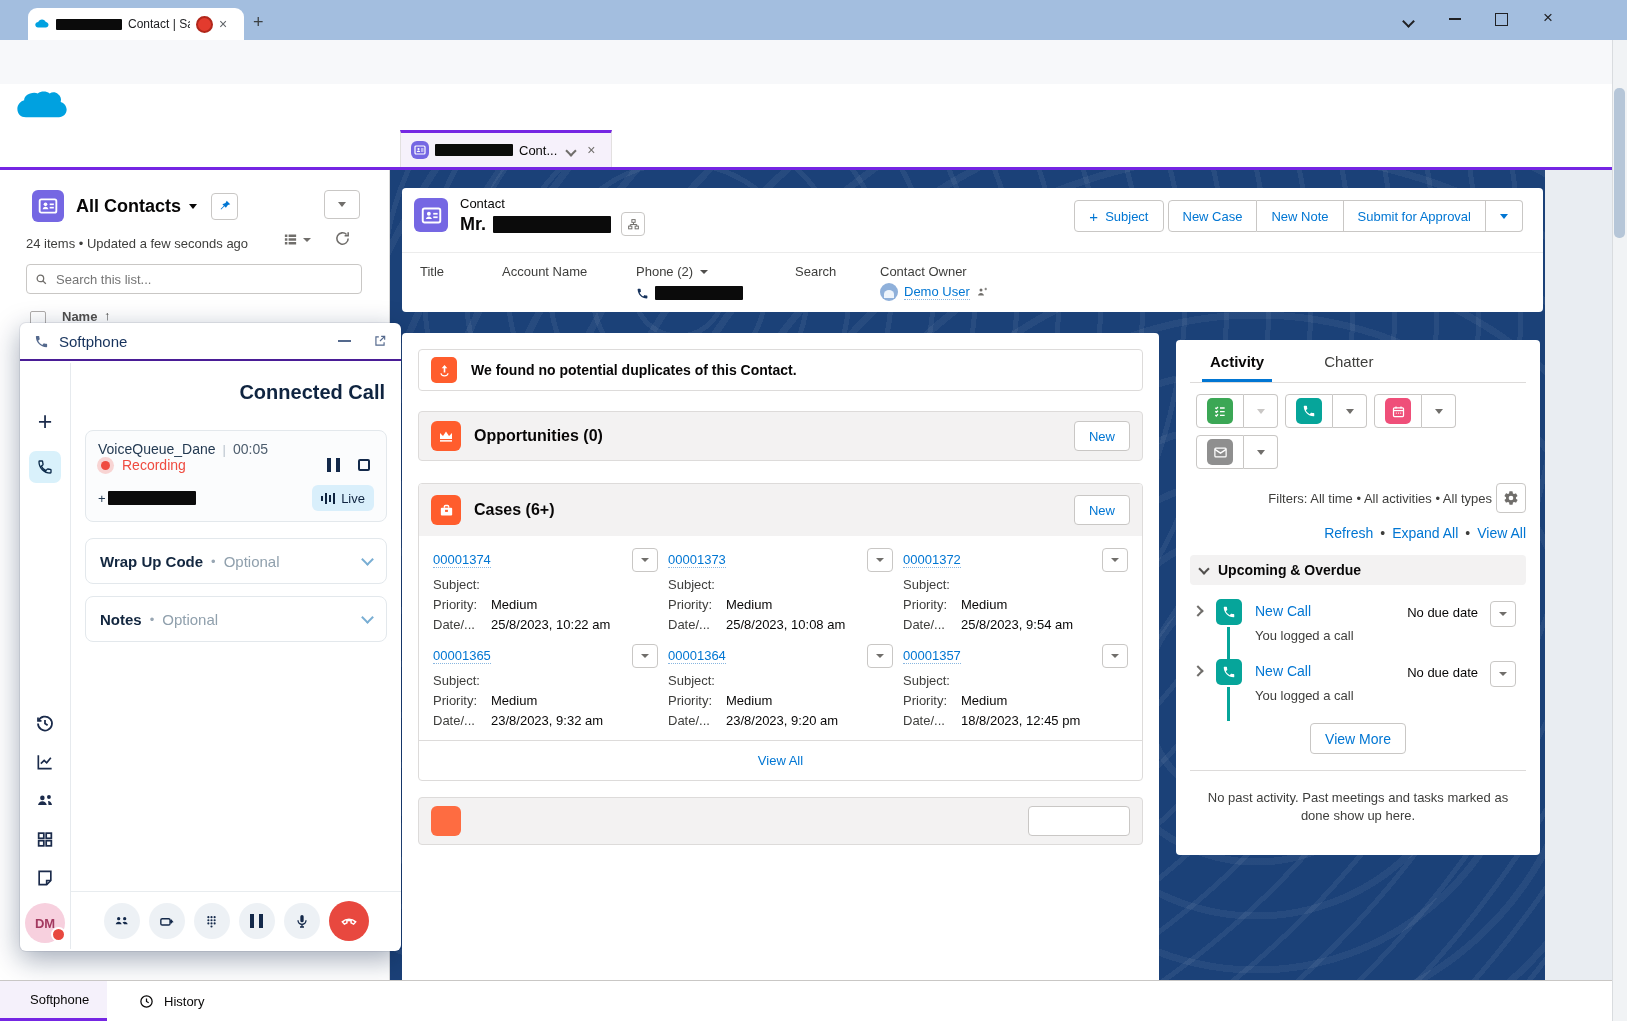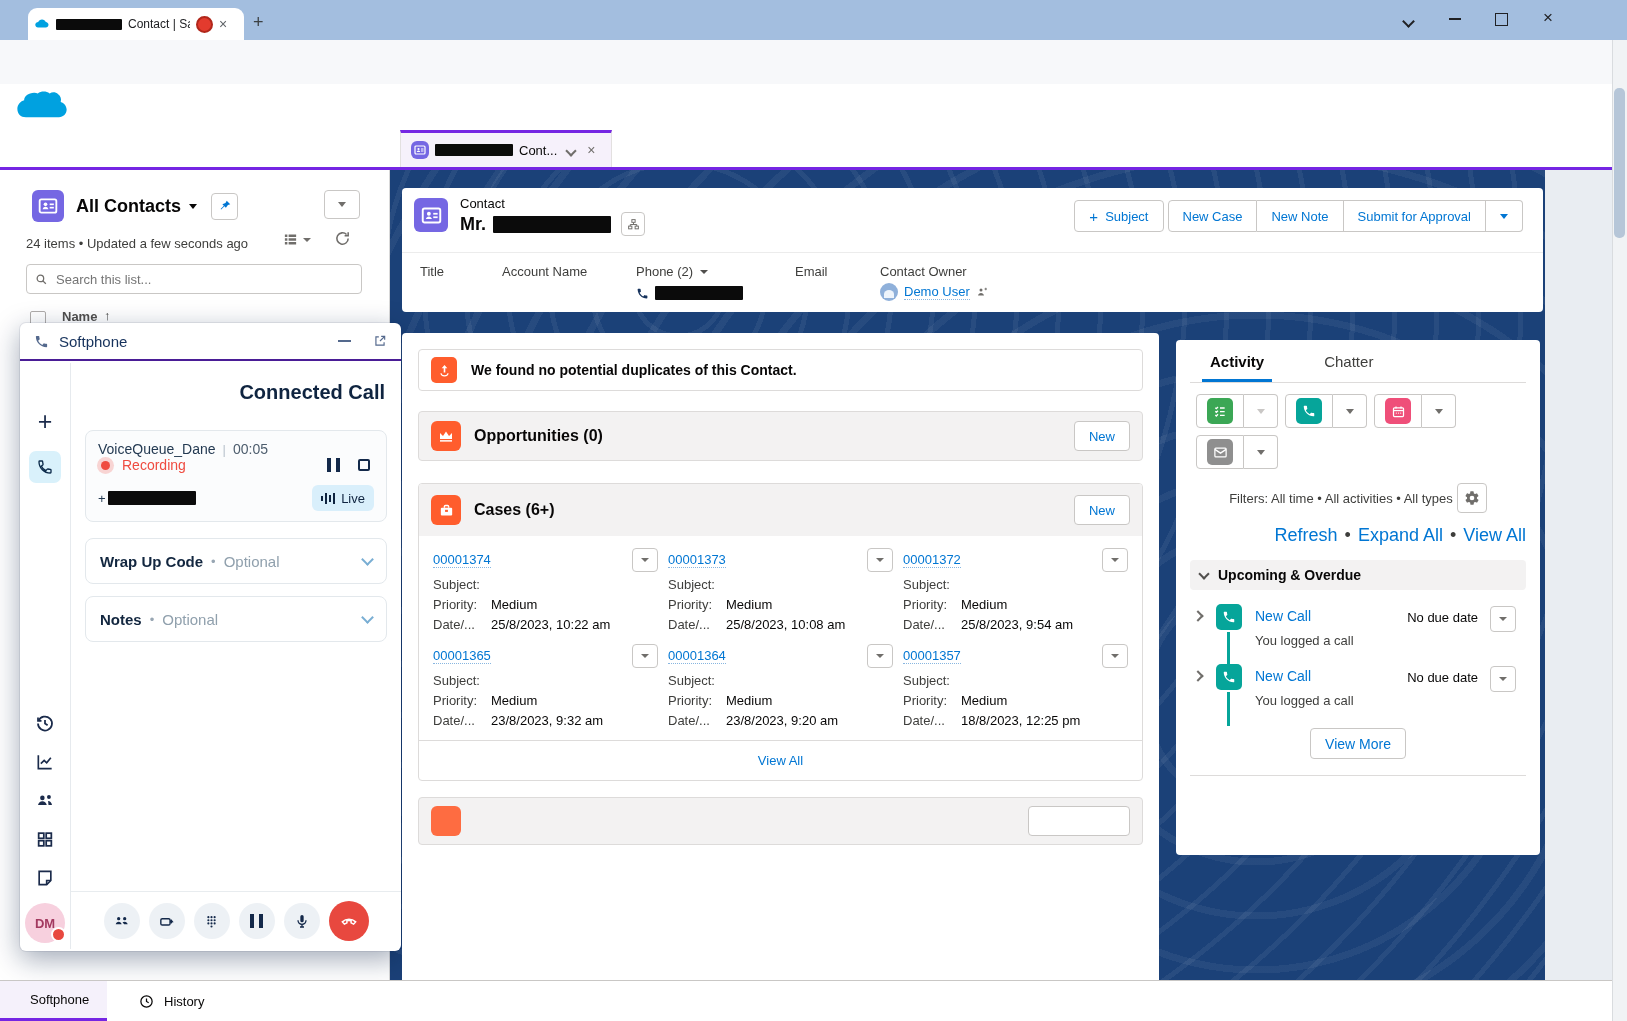--- a/index.html
+++ b/index.html
@@ -494,21 +494,21 @@
     <div class="abs row" style="left:234px;top:76px;gap:7px;">
       <span class="flabel">Phone (2)</span>
       <span class="tri" style="color:#514f4d;border-top-width:4px;"></span>
     </div>
     <div class="abs row" style="left:234px;top:98px;gap:6px;">
       <svg width="13" height="13" viewBox="0 0 24 24" fill="#16325c">
           <path d="M6.6 10.8c1.5 2.9 3.7 5.1 6.6 6.6l2.2-2.2c.3-.3.7-.4 1-.2 1.2.4 2.4.6 3.6.6.6 0 1 .4 1 1V20c0 .6-.4 1-1 1C10.6 21 3 13.4 3 4c0-.6.4-1 1-1h3.5c.6 0 1 .4 1 1 0 1.3.2 2.5.6 3.6.1.3 0 .7-.2 1l-2.3 2.2z"></path>
         </svg>
       <span class="rd" style="width:88px;height:14px;"></span>
     </div>
-    <span class="abs flabel" style="left:393px;top:76px;">Email</span>
+    <span class="abs flabel" style="left:393px;top:76px;">Search</span>
     <span class="abs flabel" style="left:478px;top:76px;">Contact Owner</span>
     <div class="abs row" style="left:478px;top:95px;gap:6px;">
       <span style="width:18px;height:18px;border-radius:50%;background:#8fb0da;overflow:hidden;">
           <span style="display:block;width:10px;height:8px;margin:7px auto 0;border-radius:50% 50% 0 0;background:#eef4fb;"></span>
         </span>
       <span class="link dotted" style="font-size:13px;">Demo User</span>
       <svg width="12" height="12" viewBox="0 0 24 24" fill="#706e6b">
           <circle cx="10" cy="8" r="3"></circle>
           <path d="M4 19c.7-3 3-5 6-5s5.3 2 6 5z"></path>
           <path d="M17 6h5M19.5 3.5v5" stroke="#706e6b" stroke-width="1.8"></path>
@@ -672,21 +672,21 @@
             <div class="cc-row">
                 <span class="l">Subject:</span>
                 <span></span>
               </div>
             <div class="cc-row">
                 <span class="l">Priority:</span>
                 <span>Medium</span>
               </div>
             <div class="cc-row">
                 <span class="l">Date/...</span>
-                <span>18/8/2023, 12:25 pm</span>
+                <span>18/8/2023, 12:45 pm</span>
               </div>
           </div>
         </div>
         <div style="border-top:1px solid #dddbda;text-align:center;padding:12px 0;">
           <span class="link" style="font-size:13px;">View All</span>
         </div>
       </div>
 
 
       <div class="sectionhead" style="height:48px;margin-top:16px;">
@@ -757,29 +757,29 @@
                 <rect x="3" y="5" width="18" height="14" rx="1.5"></rect>
                 <path d="M3 7l9 6 9-6"></path>
               </svg>
             </span>
           </span>
         <span class="cdd">
             <span class="tri"></span>
           </span>
       </span>
     </div>
-    <div class="row" style="margin-top:14px;justify-content:center;gap:4px;">
+    <div class="row" style="margin-top:14px;justify-content:flex-end;gap:4px;">
       <span style="font-size:13px;color:#3e3e3c;">Filters: All time • All activities • All types</span>
       <span class="outbtn" style="width:30px;height:30px;">
         <svg width="16" height="16" viewBox="0 0 24 24" fill="currentColor">
             <path d="M19.4 13c.04-.33.06-.66.06-1s-.02-.67-.06-1l2.1-1.6c.2-.15.25-.42.13-.64l-2-3.46c-.12-.22-.38-.3-.6-.22l-2.5 1c-.52-.4-1.08-.73-1.7-.98l-.37-2.65A.5.5 0 0 0 14 2h-4a.5.5 0 0 0-.5.42l-.37 2.65c-.6.25-1.17.58-1.7.98l-2.5-1c-.22-.08-.48 0-.6.22l-2 3.46c-.12.22-.07.5.13.64L4.6 11c-.04.33-.06.66-.06 1s.02.67.06 1l-2.1 1.6c-.2.15-.25.42-.13.64l2 3.46c.12.22.38.3.6.22l2.5-1c.52.4 1.08.73 1.7.98l.37 2.65c.04.24.25.42.5.42h4c.25 0 .46-.18.5-.42l.37-2.65c.6-.25 1.17-.58 1.7-.98l2.5 1c.22.08.48 0 .6-.22l2-3.46c.12-.22.07-.5-.13-.64L19.4 13zM12 15.5A3.5 3.5 0 1 1 12 8.5a3.5 3.5 0 0 1 0 7z"></path>
           </svg>
       </span>
     </div>
-    <div class="row" style="margin-top:12px;justify-content:flex-end;gap:7px;font-size:18px;">
+    <div class="row" style="margin-top:12px;justify-content:flex-end;gap:7px;font-size:14px;">
       <span class="link">Refresh</span>
       <span style="color:#3e3e3c;">•</span>
       <span class="link">Expand All</span>
       <span style="color:#3e3e3c;">•</span>
       <span class="link">View All</span>
     </div>
     <div class="row" style="margin-top:14px;background:#f3f2f2;border-radius:4px;height:30px;padding:0 10px;gap:10px;">
       <span class="chv" style="color:#514f4d;width:6px;height:6px;margin-top:-3px;"></span>
       <span style="font-size:14px;font-weight:bold;color:#080707;">Upcoming &amp; Overdue</span>
     </div>
@@ -810,20 +810,21 @@
       <span class="abs" style="left:65px;top:29px;font-size:13px;color:#3e3e3c;">You logged a call</span>
       <span class="abs" style="right:48px;top:6px;font-size:13px;color:#080707;">No due date</span>
       <span class="abs ddbtn" style="right:10px;top:2px;width:26px;height:26px;">
           <span class="tri" style="border-top-width:4px;"></span>
         </span>
     </div>
     <div style="text-align:center;margin-top:4px;">
       <button class="sfbtn" style="height:31px;font-size:14px;">View More</button>
     </div>
     <div style="margin-top:16px;border-top:1px solid #dddbda;"></div>
+    <div style="margin:18px auto 0;width:310px;text-align:center;font-size:13px;color:#3e3e3c;line-height:1.4;">No past activity. Past meetings and tasks marked as done show up here.</div>
   </div>
 
   <div id="utilbar" class="abs">
     <div class="uitem active" style="width:107px;">
       <svg width="14" height="14" viewBox="0 0 24 24" fill="#080707">
           <path d="M6.6 10.8c1.5 2.9 3.7 5.1 6.6 6.6l2.2-2.2c.3-.3.7-.4 1-.2 1.2.4 2.4.6 3.6.6.6 0 1 .4 1 1V20c0 .6-.4 1-1 1C10.6 21 3 13.4 3 4c0-.6.4-1 1-1h3.5c.6 0 1 .4 1 1 0 1.3.2 2.5.6 3.6.1.3 0 .7-.2 1l-2.3 2.2z"></path>
         </svg>
       <span>Softphone</span>
     </div>
     <div class="uitem" style="margin-left:12px;">

